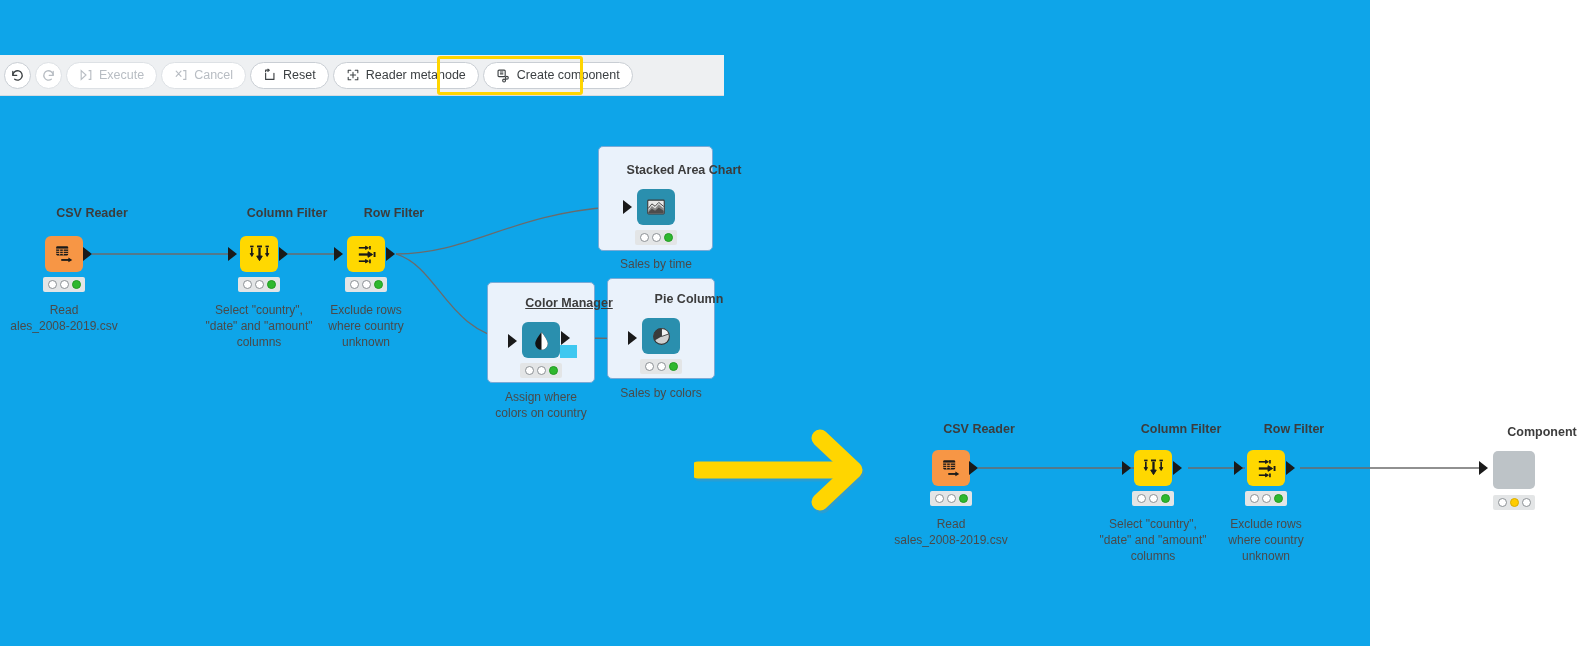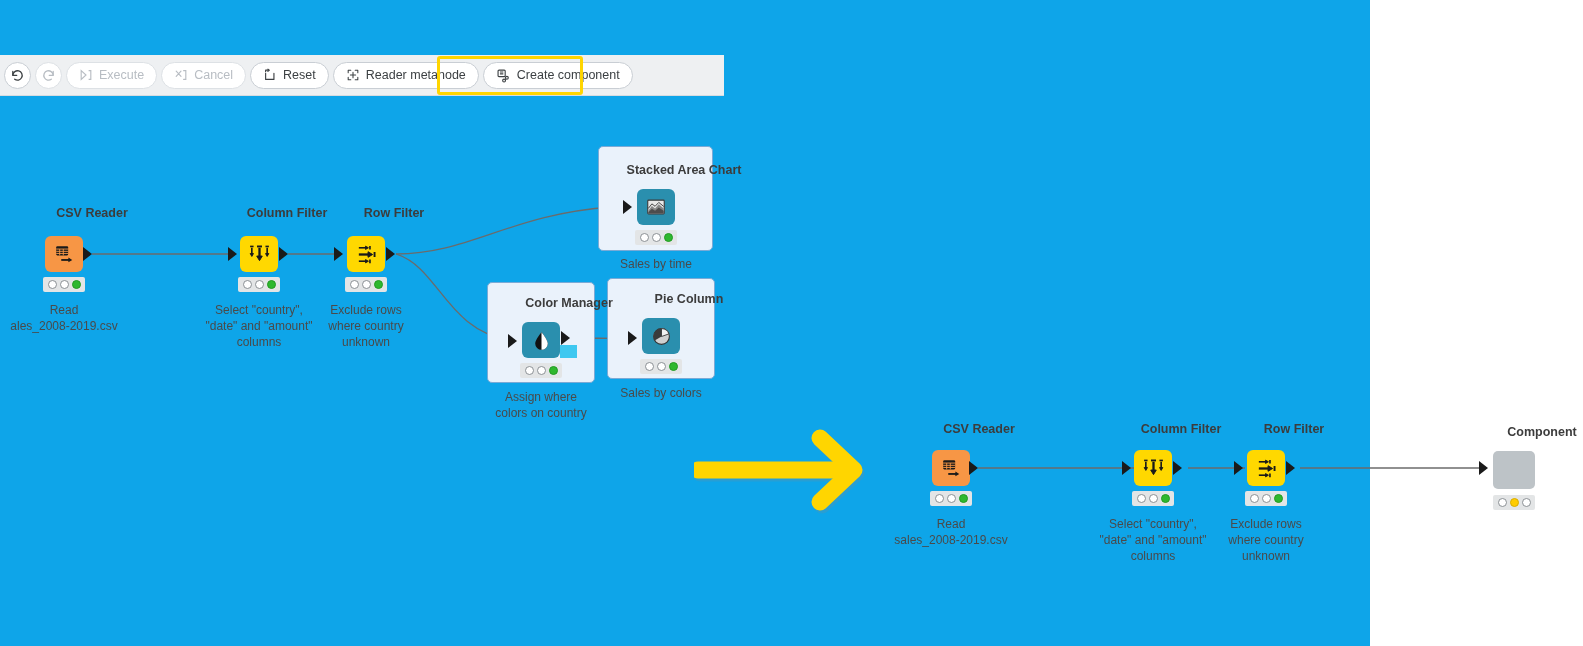--- a/index.html
+++ b/index.html
@@ -306,21 +306,21 @@
       <span class="dot"></span>
       <span class="dot"></span>
       <span class="dot green"></span>
     </div>
     <div class="node-sub" style="top:93px;">
       <div>Sales by time</div>
     </div>
   </div>
 
   <div class="node" style="left:522px; top:296px; width:38px; height:36px;">
-    <div class="node-title" style="top:0px;">Color Manager</div>
+    <div class="node-title" style="top:0px;text-decoration:underline;">Color Manager</div>
     <div class="node-box teal" style="top:26px; left:0;">
       <span>
         <svg width="21" height="21" viewBox="0 0 24 24">
           <path d="M12 2.5 C12 2.5 4.8 11 4.8 15.4 A7.2 7.2 0 0 0 19.2 15.4 C19.2 11 12 2.5 12 2.5 Z" fill="#111"></path>
           <path d="M12 2.5 C12 2.5 12 22.6 12 22.6 A7.2 7.2 0 0 0 19.2 15.4 C19.2 11 12 2.5 12 2.5 Z" fill="#fff"></path>
         </svg>
       </span>
     </div>
     <div class="cm-tab" style="left:38px; top:49px;"></div>
     <div class="status" style="top:67px;">

